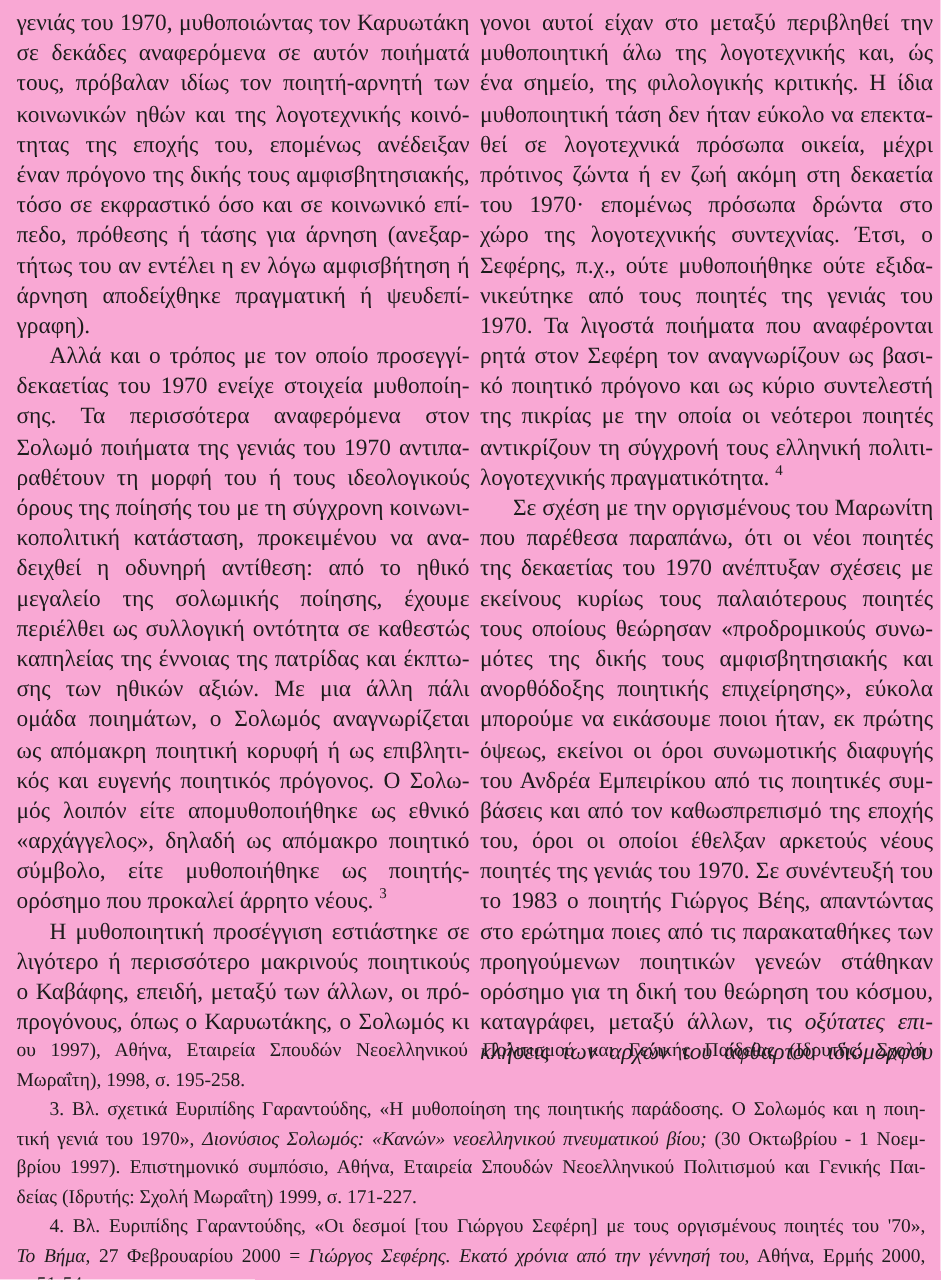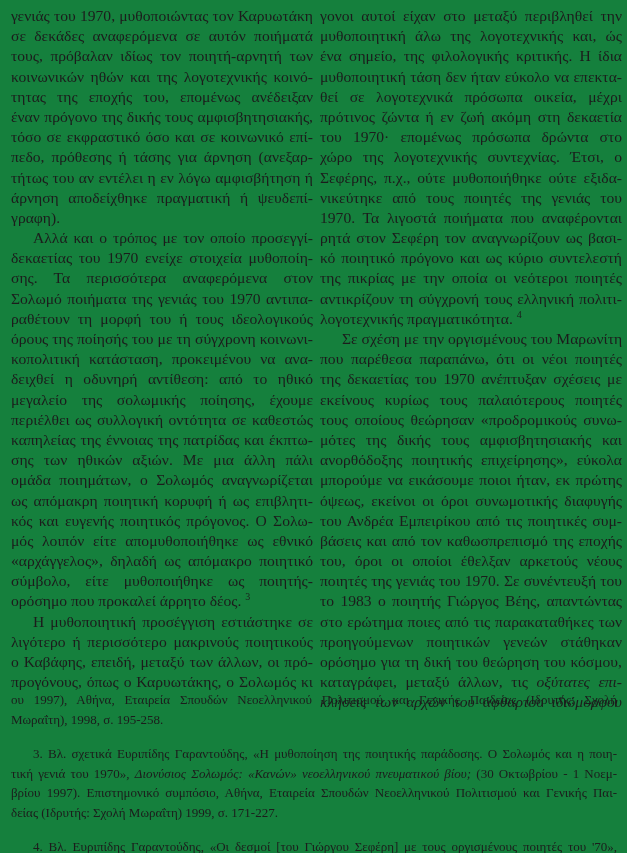--- a/index.html
+++ b/index.html
@@ -1,19 +1,19 @@
 <!DOCTYPE html>
 <html><head>
   <meta charset="utf-8">
   <style>
     html, body { margin: 0; padding: 0; background: #ffffff; }
     body { width: 627px; height: 853px; overflow: hidden; position: relative; }
     .page {
       position: absolute; left: 0; top: 0; width: 627px; height: 853px;
-      background: #15803d; color: #1c1c1c;
+      background: #f9a8d4; color: #1c1c1c;
       font-family: "Liberation Serif", "DejaVu Serif", serif;
     }
     .col {
       position: absolute; top: 6px; width: 302px;
       font-size: 15.6px; line-height: 20.2px;
     }
     .col.left { left: 11px; }
     .col.right { left: 320px; }
     .line {
       display: block; height: 20.2px; white-space: nowrap;
@@ -21,21 +21,21 @@
       overflow: hidden;
     }
     .line.last { text-align-last: left; }
     .line.indent { text-indent: 22px; }
     sup { font-size: 10px; line-height: 0; vertical-align: super; }
     .foot {
       position: absolute; left: 11px; top: 690px; width: 606px;
       font-size: 13px; line-height: 19.5px;
     }
     .foot .line { height: 19.5px; }
-    .foot .line.indent { text-indent: 22px; margin-top: 15px; }
+    .foot .line.indent { text-indent: 22px; }
     em { font-style: italic; }
   </style>
 </head>
 <body>
 
 <div class="page">
 
   <div class="col left">
     <span class="line">γενιάς του 1970, μυθοποιώντας τον Καρυωτάκη</span>
     <span class="line">σε δεκάδες αναφερόμενα σε αυτόν ποιήματά</span>
@@ -59,21 +59,21 @@
     <span class="line">μεγαλείο της σολωμικής ποίησης, έχουμε</span>
     <span class="line">περιέλθει ως συλλογική οντότητα σε καθεστώς</span>
     <span class="line">καπηλείας της έννοιας της πατρίδας και έκπτω-</span>
     <span class="line">σης των ηθικών αξιών. Με μια άλλη πάλι</span>
     <span class="line">ομάδα ποιημάτων, ο Σολωμός αναγνωρίζεται</span>
     <span class="line">ως απόμακρη ποιητική κορυφή ή ως επιβλητι-</span>
     <span class="line">κός και ευγενής ποιητικός πρόγονος. Ο Σολω-</span>
     <span class="line">μός λοιπόν είτε απομυθοποιήθηκε ως εθνικό</span>
     <span class="line">«αρχάγγελος», δηλαδή ως απόμακρο ποιητικό</span>
     <span class="line">σύμβολο, είτε μυθοποιήθηκε ως ποιητής-</span>
-    <span class="line last"><span>ορόσημο που προκαλεί άρρητο δέος.</span> <sup>3</sup></span>
+    <span class="line last"><span>ορόσημο που προκαλεί άρρητο νέους.</span> <sup>3</sup></span>
     <span class="line indent">Η μυθοποιητική προσέγγιση εστιάστηκε σε</span>
     <span class="line">λιγότερο ή περισσότερο μακρινούς ποιητικούς</span>
     <span class="line">ο Καβάφης, επειδή, μεταξύ των άλλων, οι πρό-</span>
     <span class="line">προγόνους, όπως ο Καρυωτάκης, ο Σολωμός κι</span>
   </div>
 
   <div class="col right">
     <span class="line">γονοι αυτοί είχαν στο μεταξύ περιβληθεί την</span>
     <span class="line">μυθοποιητική άλω της λογοτεχνικής και, ώς</span>
     <span class="line">ένα σημείο, της φιλολογικής κριτικής. Η ίδια</span>

